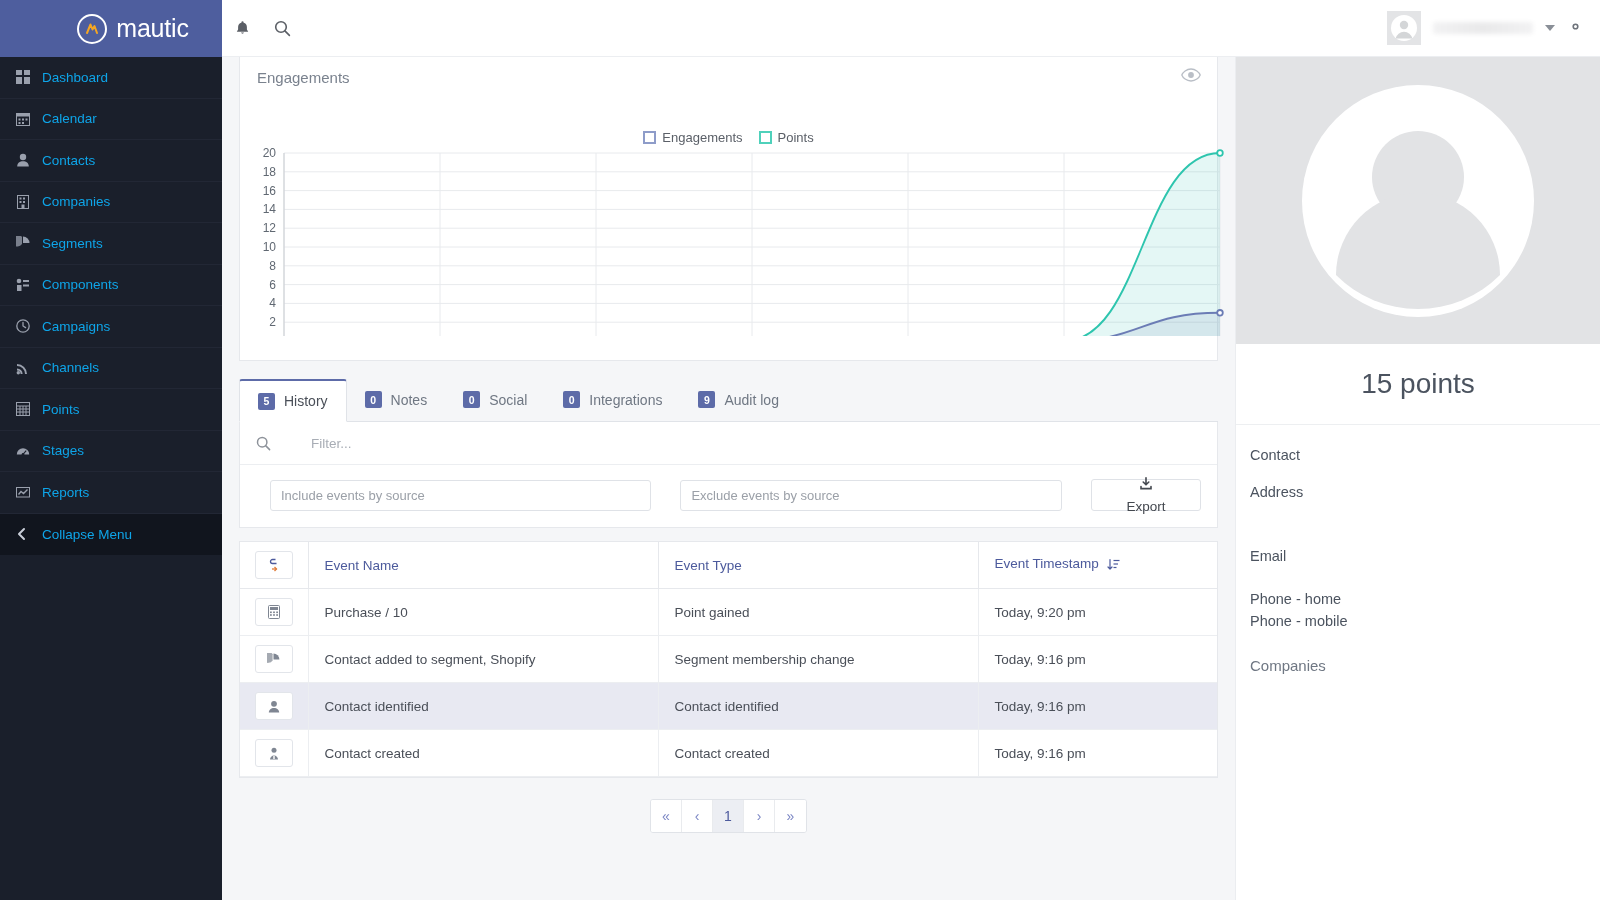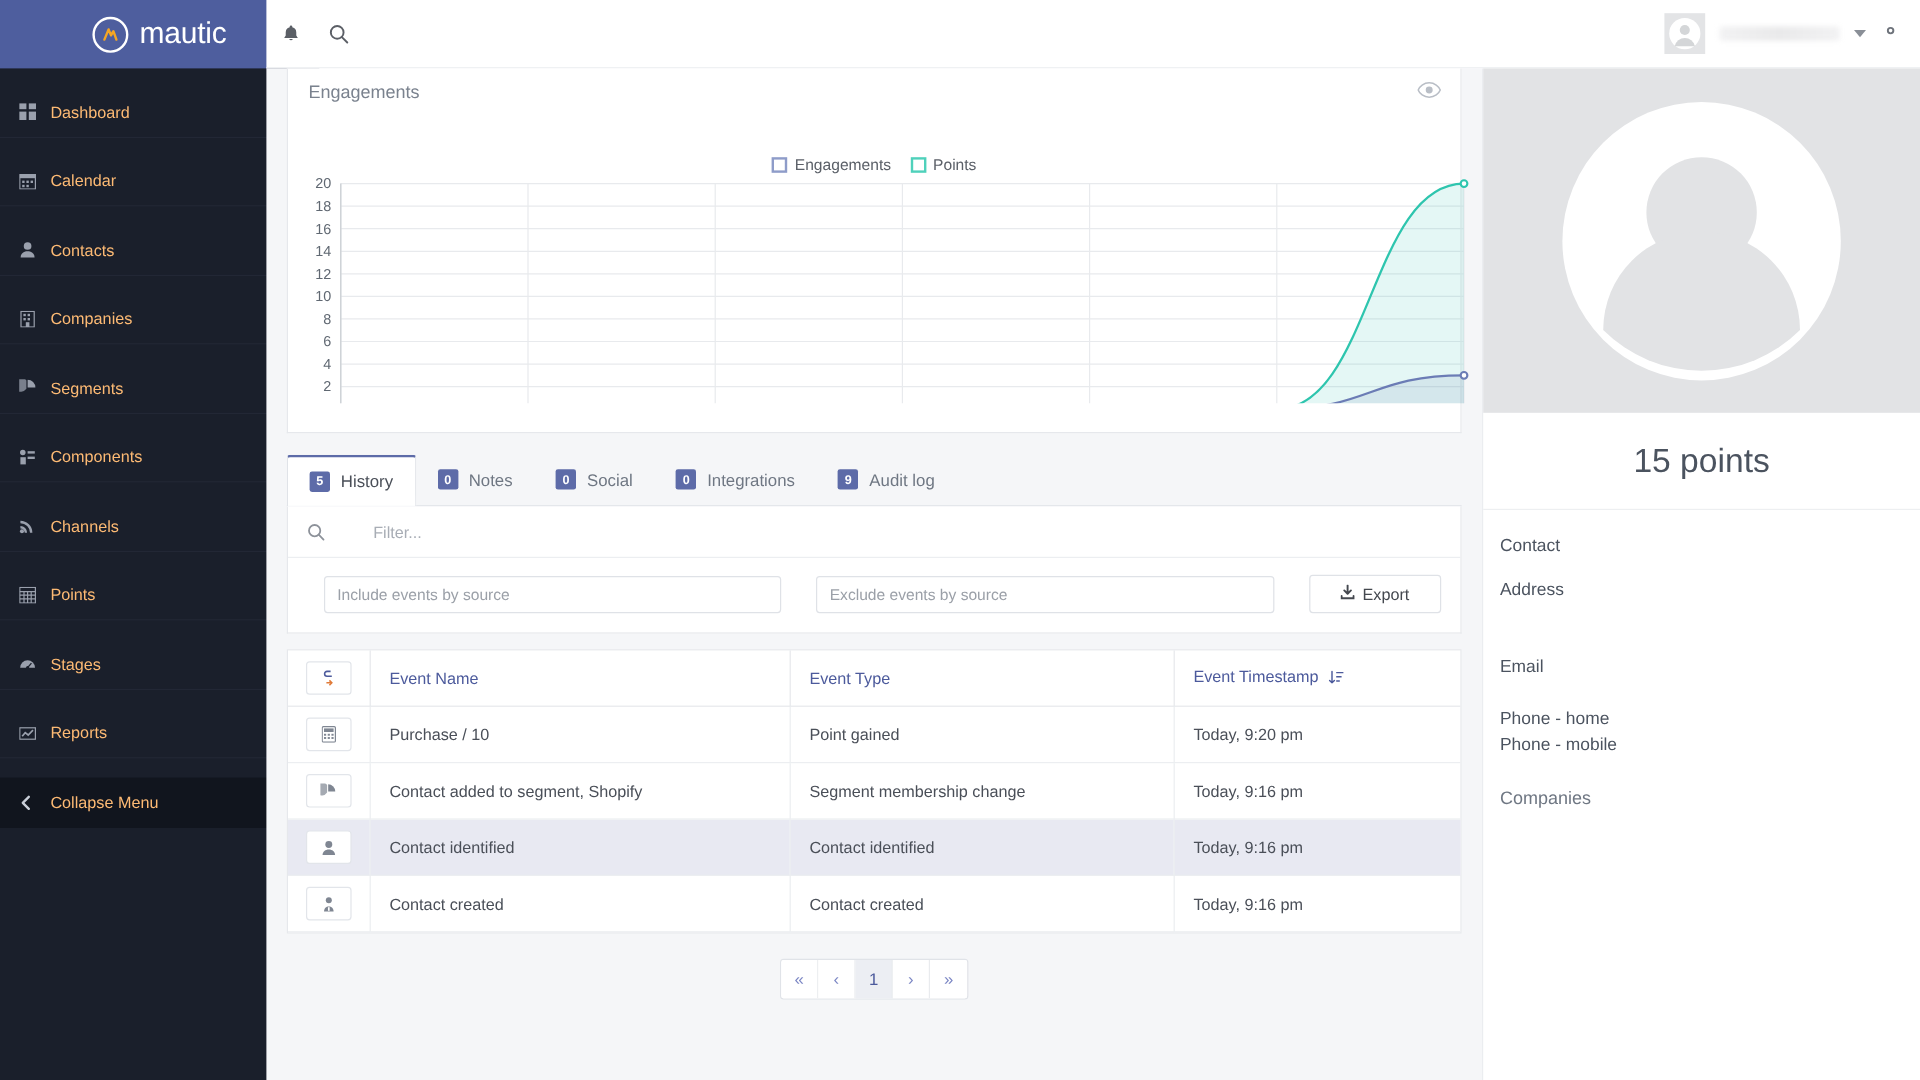--- a/index.html
+++ b/index.html
@@ -28,24 +28,23 @@
     display: flex; align-items: center; justify-content: center;
     position: relative;
   }
   .brand-logo svg { display: block; }
   .brand-text {
     color: #ffffff; font-size: 25px; letter-spacing: -0.2px; font-weight: 400;
   }
   .nav { padding-top: 0; }
   .nav-item {
     height: 41.5px; display: flex; align-items: center;
-    padding-left: 16px; color: #fdba74; font-size: 13.5px;
+    padding-left: 16px; color: #0ea5e9; font-size: 13.5px;
     border-bottom: 1px solid #222735; position: relative;
     cursor: pointer;
-    margin-top: 16px;
   }
   .nav-item .nav-ico {
     width: 26px; display: inline-flex; align-items: center;
     color: #9aa0ad; flex: 0 0 26px;
   }
   .nav-item .nav-label { flex: 1; }
   .nav-item .caret {
     width: 0; height: 0; margin-right: 18px;
     border-top: 4px solid transparent;
     border-bottom: 4px solid transparent;
@@ -164,20 +163,21 @@
     color: #4a4f58; outline: none;
     font-family: "Liberation Sans", sans-serif;
   }
   .src-input::placeholder { color: #9ba0a8; }
   .export-btn {
     width: 129px; height: 32px; border: 1px solid #dfe2e7;
     background: #ffffff; border-radius: 3px;
     display: flex; align-items: center; justify-content: center;
     gap: 6px; font-size: 13.5px; color: #44484f; cursor: pointer;
     font-family: "Liberation Sans", sans-serif;
+    flex-direction: column;
   }
 
   
   .table-card { margin-top: 13px; }
   table { width: 100%; border-collapse: collapse; }
   thead th {
     text-align: left; font-size: 13.5px; font-weight: normal;
     color: #4c5a9c; padding: 14px 16px; border-bottom: 1px solid #e6e8ec;
     border-right: 1px solid #e6e8ec;
   }
@@ -327,20 +327,29 @@
               <circle cx="3" cy="3" r="2.3" fill="currentColor"></circle>
               <rect x="1" y="7" width="4.5" height="6" fill="currentColor"></rect>
               <rect x="7" y="2" width="6" height="2" fill="currentColor"></rect>
               <rect x="7" y="6.5" width="6" height="2" fill="currentColor"></rect>
             </svg>
         </span>
         <span class="nav-label">Components</span>
         <span class="caret"></span>
       </div>
 
+      <div class="nav-item">
+        <span class="nav-ico">
+          <svg width="14" height="14" viewBox="0 0 14 14">
+              <circle cx="7" cy="7" r="6.2" fill="none" stroke="currentColor" stroke-width="1.3"></circle>
+              <path d="M7 3.4 L7 7 L9.6 8.6" fill="none" stroke="currentColor" stroke-width="1.3" stroke-linecap="round"></path>
+            </svg>
+        </span>
+        <span class="nav-label">Campaigns</span>
+      </div>
 
       <div class="nav-item">
         <span class="nav-ico">
           <svg width="14" height="14" viewBox="0 0 14 14">
               <circle cx="2.3" cy="11.7" r="1.7" fill="currentColor"></circle>
               <path d="M1 7.4a5.6 5.6 0 0 1 5.6 5.6h-2A3.6 3.6 0 0 0 1 9.4z" fill="currentColor"></path>
               <path d="M1 3a10 10 0 0 1 10 10H9A8 8 0 0 0 1 5z" fill="currentColor"></path>
             </svg>
         </span>
         <span class="nav-label">Channels</span>

